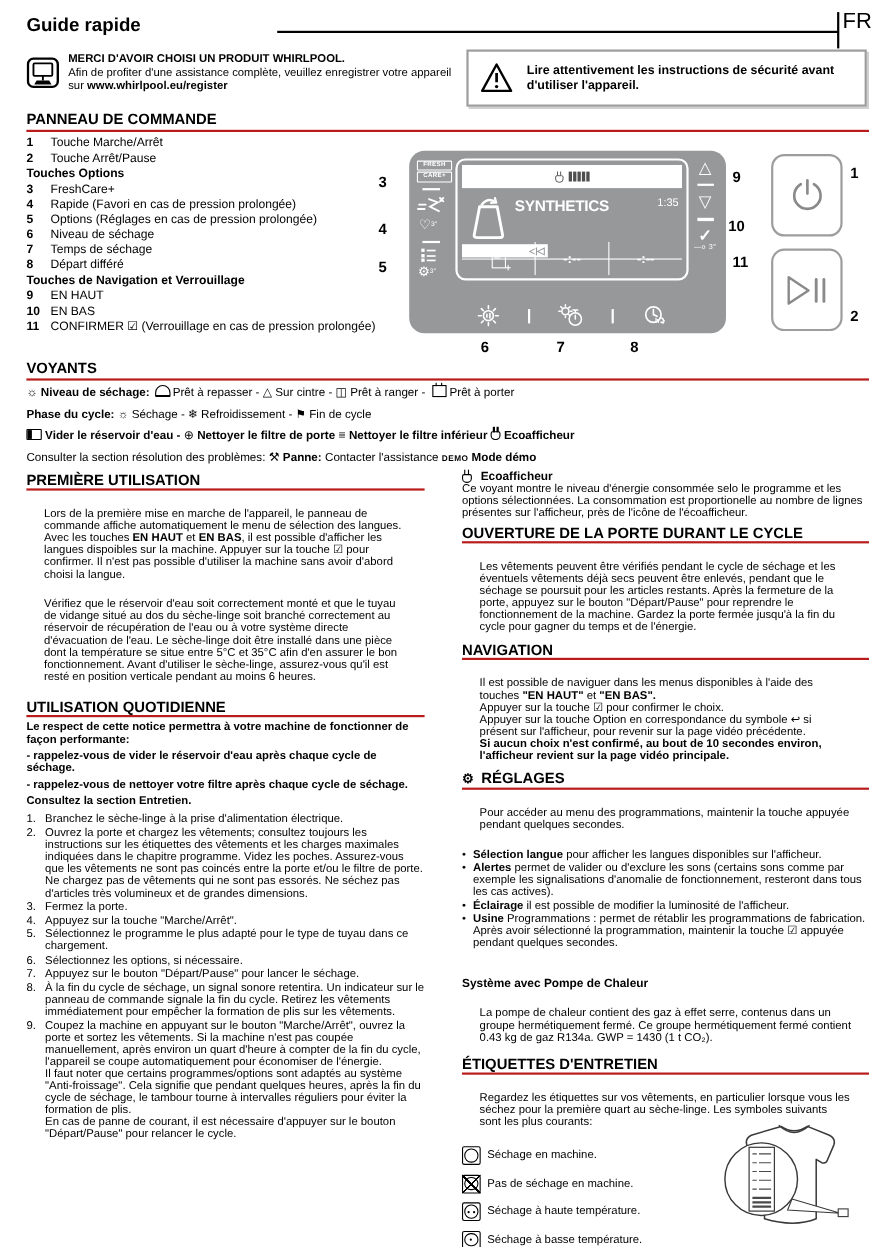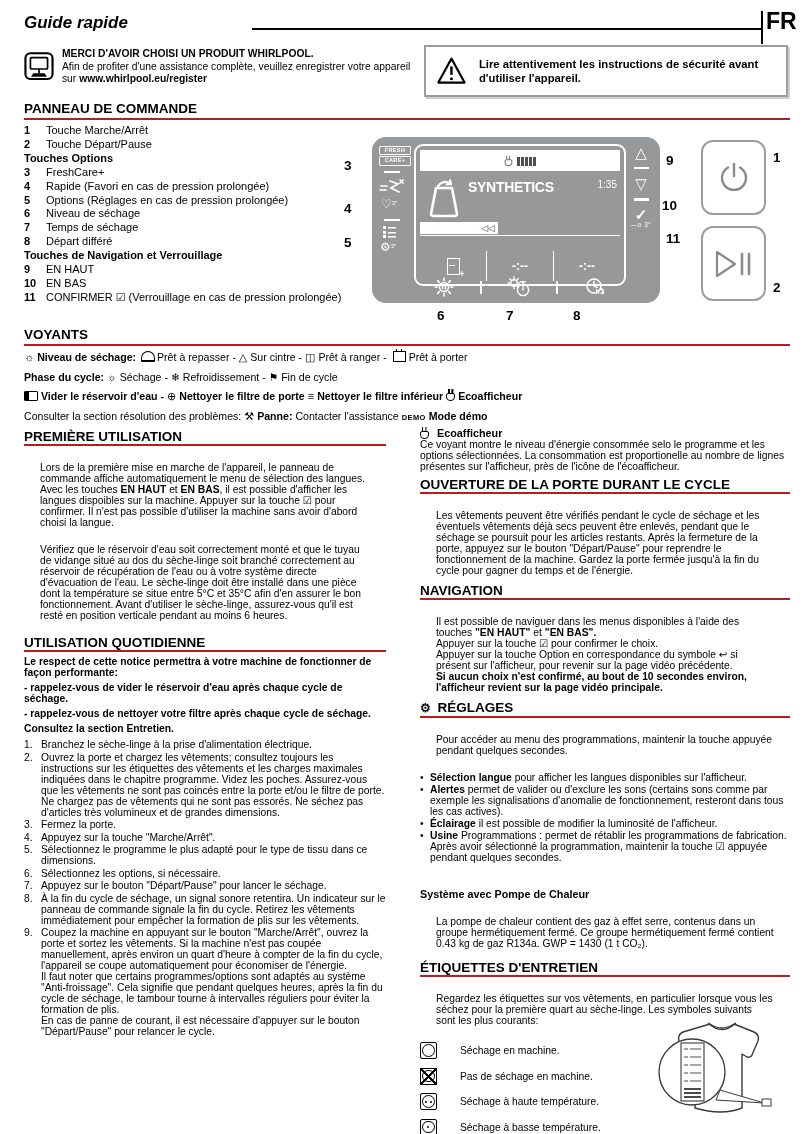--- a/index.html
+++ b/index.html
@@ -1,23 +1,23 @@
 <!DOCTYPE html>
 <html><head>
 <meta charset="utf-8">
 <style>
   html,body{margin:0;padding:0;background:#e8e8e8}
   .page{position:relative;width:802px;height:1134px;margin:0 auto;background:#fff;
         font-family:"Liberation Sans",sans-serif;color:#000;overflow:hidden}
   .b{font-weight:bold}
   
-  .doc-title{position:absolute;left:24px;top:13px;font-size:17px;font-weight:bold;font-style:italic}
+  .doc-title{position:absolute;left:24px;top:13px;font-size:17px;font-weight:bold;}
   .hline{position:absolute;left:252px;top:28px;width:510px;height:2px;background:#000}
   .vline{position:absolute;left:761px;top:11px;width:2px;height:33px;background:#000}
-  .fr{position:absolute;left:766px;top:8px;font-size:23px;font-weight:bold}
+  .fr{position:absolute;left:766px;top:8px;font-size:20px;font-weight:normal}
   
   .reg{position:absolute;left:24px;top:45px;width:392px;display:flex;gap:8px}
   .reg-txt{font-size:10.3px;line-height:12.6px;padding-top:3px}
   .reg-title{font-weight:bold;font-size:10.3px}
   .warn{position:absolute;left:424px;top:45px;width:364px;height:52px;border:2px solid #9d9d9d;
         box-shadow:2px 2px 0 #cfcfcf;background:#fff;display:flex;align-items:center;gap:12px;padding:0 10px;box-sizing:border-box}
   .warn-text{font-weight:bold;font-size:11.3px;line-height:14px}
   
   .sec-head{font-size:13.5px;font-weight:bold;border-bottom:2px solid #b91c1c;padding-bottom:2px}
   .ph{position:absolute;left:24px;top:101px;width:766px;border-bottom-width:2.5px}
@@ -36,21 +36,21 @@
   .heart{position:absolute;left:9px;top:60px;color:#fff;font-size:12px}
   .gear1{position:absolute;left:8px;top:103px;color:#fff;font-size:12px}
   .hold{font-size:6px;vertical-align:3px}
   .opt-ic{position:absolute;left:11px;top:89px;width:13px;height:12px;background:
      linear-gradient(#fff,#fff) 0 0/3px 3px no-repeat,
      linear-gradient(#fff,#fff) 5px .8px/8px 1.5px no-repeat,
      linear-gradient(#fff,#fff) 0 4.6px/3px 3px no-repeat,
      linear-gradient(#fff,#fff) 5px 5.6px/8px 1.5px no-repeat,
      linear-gradient(#fff,#fff) 0 9.2px/3px 3px no-repeat,
      linear-gradient(#fff,#fff) 5px 10.2px/8px 1.5px no-repeat}
-  .disp{position:absolute;left:42px;top:7px;width:212px;height:142px;border:2px solid #fff;border-radius:9px;box-sizing:border-box}
+  .disp{position:absolute;left:42px;top:7px;width:212px;height:111px;border:2px solid #fff;border-radius:9px;box-sizing:border-box}
   .disp-top{position:absolute;left:4px;top:4px;right:4px;height:21px;background:#fff;display:flex;align-items:center;justify-content:center}
   .bar{width:2.2px;height:9px;background:#4f4f4f;margin:0 .9px}
   .prog-name{position:absolute;left:52px;top:33px;color:#fff;font-weight:bold;font-size:14px;letter-spacing:-.3px}
   .prog-time{position:absolute;right:7px;top:33px;color:#fff;font-weight:normal;font-size:10px}
   .drum{position:absolute;left:8px;top:30px}
   .prog-bar{position:absolute;left:4px;top:76px;right:4px;height:13px;border-bottom:1.5px solid #fff}
   .prog-fill{width:39%;height:12px;background:#fff;color:#96989a;font-size:9px;line-height:12px;text-align:right;padding-right:3px;box-sizing:border-box;font-weight:bold}
   .disp-bot{position:absolute;left:4px;bottom:3px;right:4px;height:30px;display:flex;align-items:center}
   .cell{flex:1;display:flex;align-items:center;justify-content:center;color:#fff;font-weight:bold;font-size:12px;height:100%}
   .cell + .cell{border-left:1.5px solid #fff}
@@ -84,21 +84,21 @@
   .eco-body{margin:0 0 7px !important}
   .pre{white-space:pre-line}
   .bullets{margin:2px 0 0;padding:0;list-style:none}
   .bullets li{display:flex;margin-bottom:1px}
   .bullets li::before{content:"•";width:10px;flex:none}
   .bl-text{flex:1}
   .gear2{font-size:12px;margin-right:3px}
   .heat{margin-top:26px}
   .heat-title{font-weight:bold;font-size:10.8px}
   .care-rows{margin-top:7px}
-  .care-row{display:flex;align-items:center;gap:23px;margin-bottom:8.5px;width:240px}
+  .care-row{display:flex;align-items:center;gap:6px;margin-bottom:8.5px;width:240px}
   
   .icn{display:inline-block;vertical-align:-1px}
   .ics{font-size:11px}
   .demo{font-size:7.5px;font-weight:bold;letter-spacing:.4px}
   .icn-iron{width:12px;height:8px;border:1.2px solid #000;border-bottom:2.2px solid #000;border-radius:7px 7px 1px 1px;margin:0 2px}
   .icn-shirt{width:11px;height:9px;border:1.2px solid #000;position:relative;margin:0 3px}
   .icn-shirt::before{content:"";position:absolute;left:2.5px;right:2.5px;top:-2.6px;height:2.2px;
       border-left:1.2px solid #000;border-right:1.2px solid #000}
   .icn-tank{width:12px;height:8px;border:1.2px solid #000;border-radius:1px;position:relative;margin:0 3px 0 0}
   .icn-tank::after{content:"";position:absolute;left:0;top:0;bottom:0;width:4px;background:#000}
@@ -154,21 +154,21 @@
 
   <div class="cp">
 
       <div class="cp-row">
         <span class="cp-num">1</span>
         <span class="cp-text">Touche Marche/Arrêt</span>
       </div>
 
       <div class="cp-row">
         <span class="cp-num">2</span>
-        <span class="cp-text">Touche Départ/Pause</span>
+        <span class="cp-text">Touche Arrêt/Pause</span>
       </div>
 
       <div class="cp-sub">
         <span class="cp-num"></span>
         <span class="cp-text">Touches Options</span>
       </div>
 
       <div class="cp-row">
         <span class="cp-num">3</span>
         <span class="cp-text">FreshCare+</span>
@@ -362,21 +362,21 @@
           <span class="st-text">Fermez la porte.</span>
         </div>
 
         <div class="step">
           <span class="st-num">4.</span>
           <span class="st-text">Appuyez sur la touche "Marche/Arrêt".</span>
         </div>
 
         <div class="step">
           <span class="st-num">5.</span>
-          <span class="st-text">Sélectionnez le programme le plus adapté pour le type de tissu dans ce dimensions.</span>
+          <span class="st-text">Sélectionnez le programme le plus adapté pour le type de tuyau dans ce chargement.</span>
         </div>
 
         <div class="step">
           <span class="st-num">6.</span>
           <span class="st-text">Sélectionnez les options, si nécessaire.</span>
         </div>
 
         <div class="step">
           <span class="st-num">7.</span>
           <span class="st-text">Appuyez sur le bouton "Départ/Pause" pour lancer le séchage.</span>

